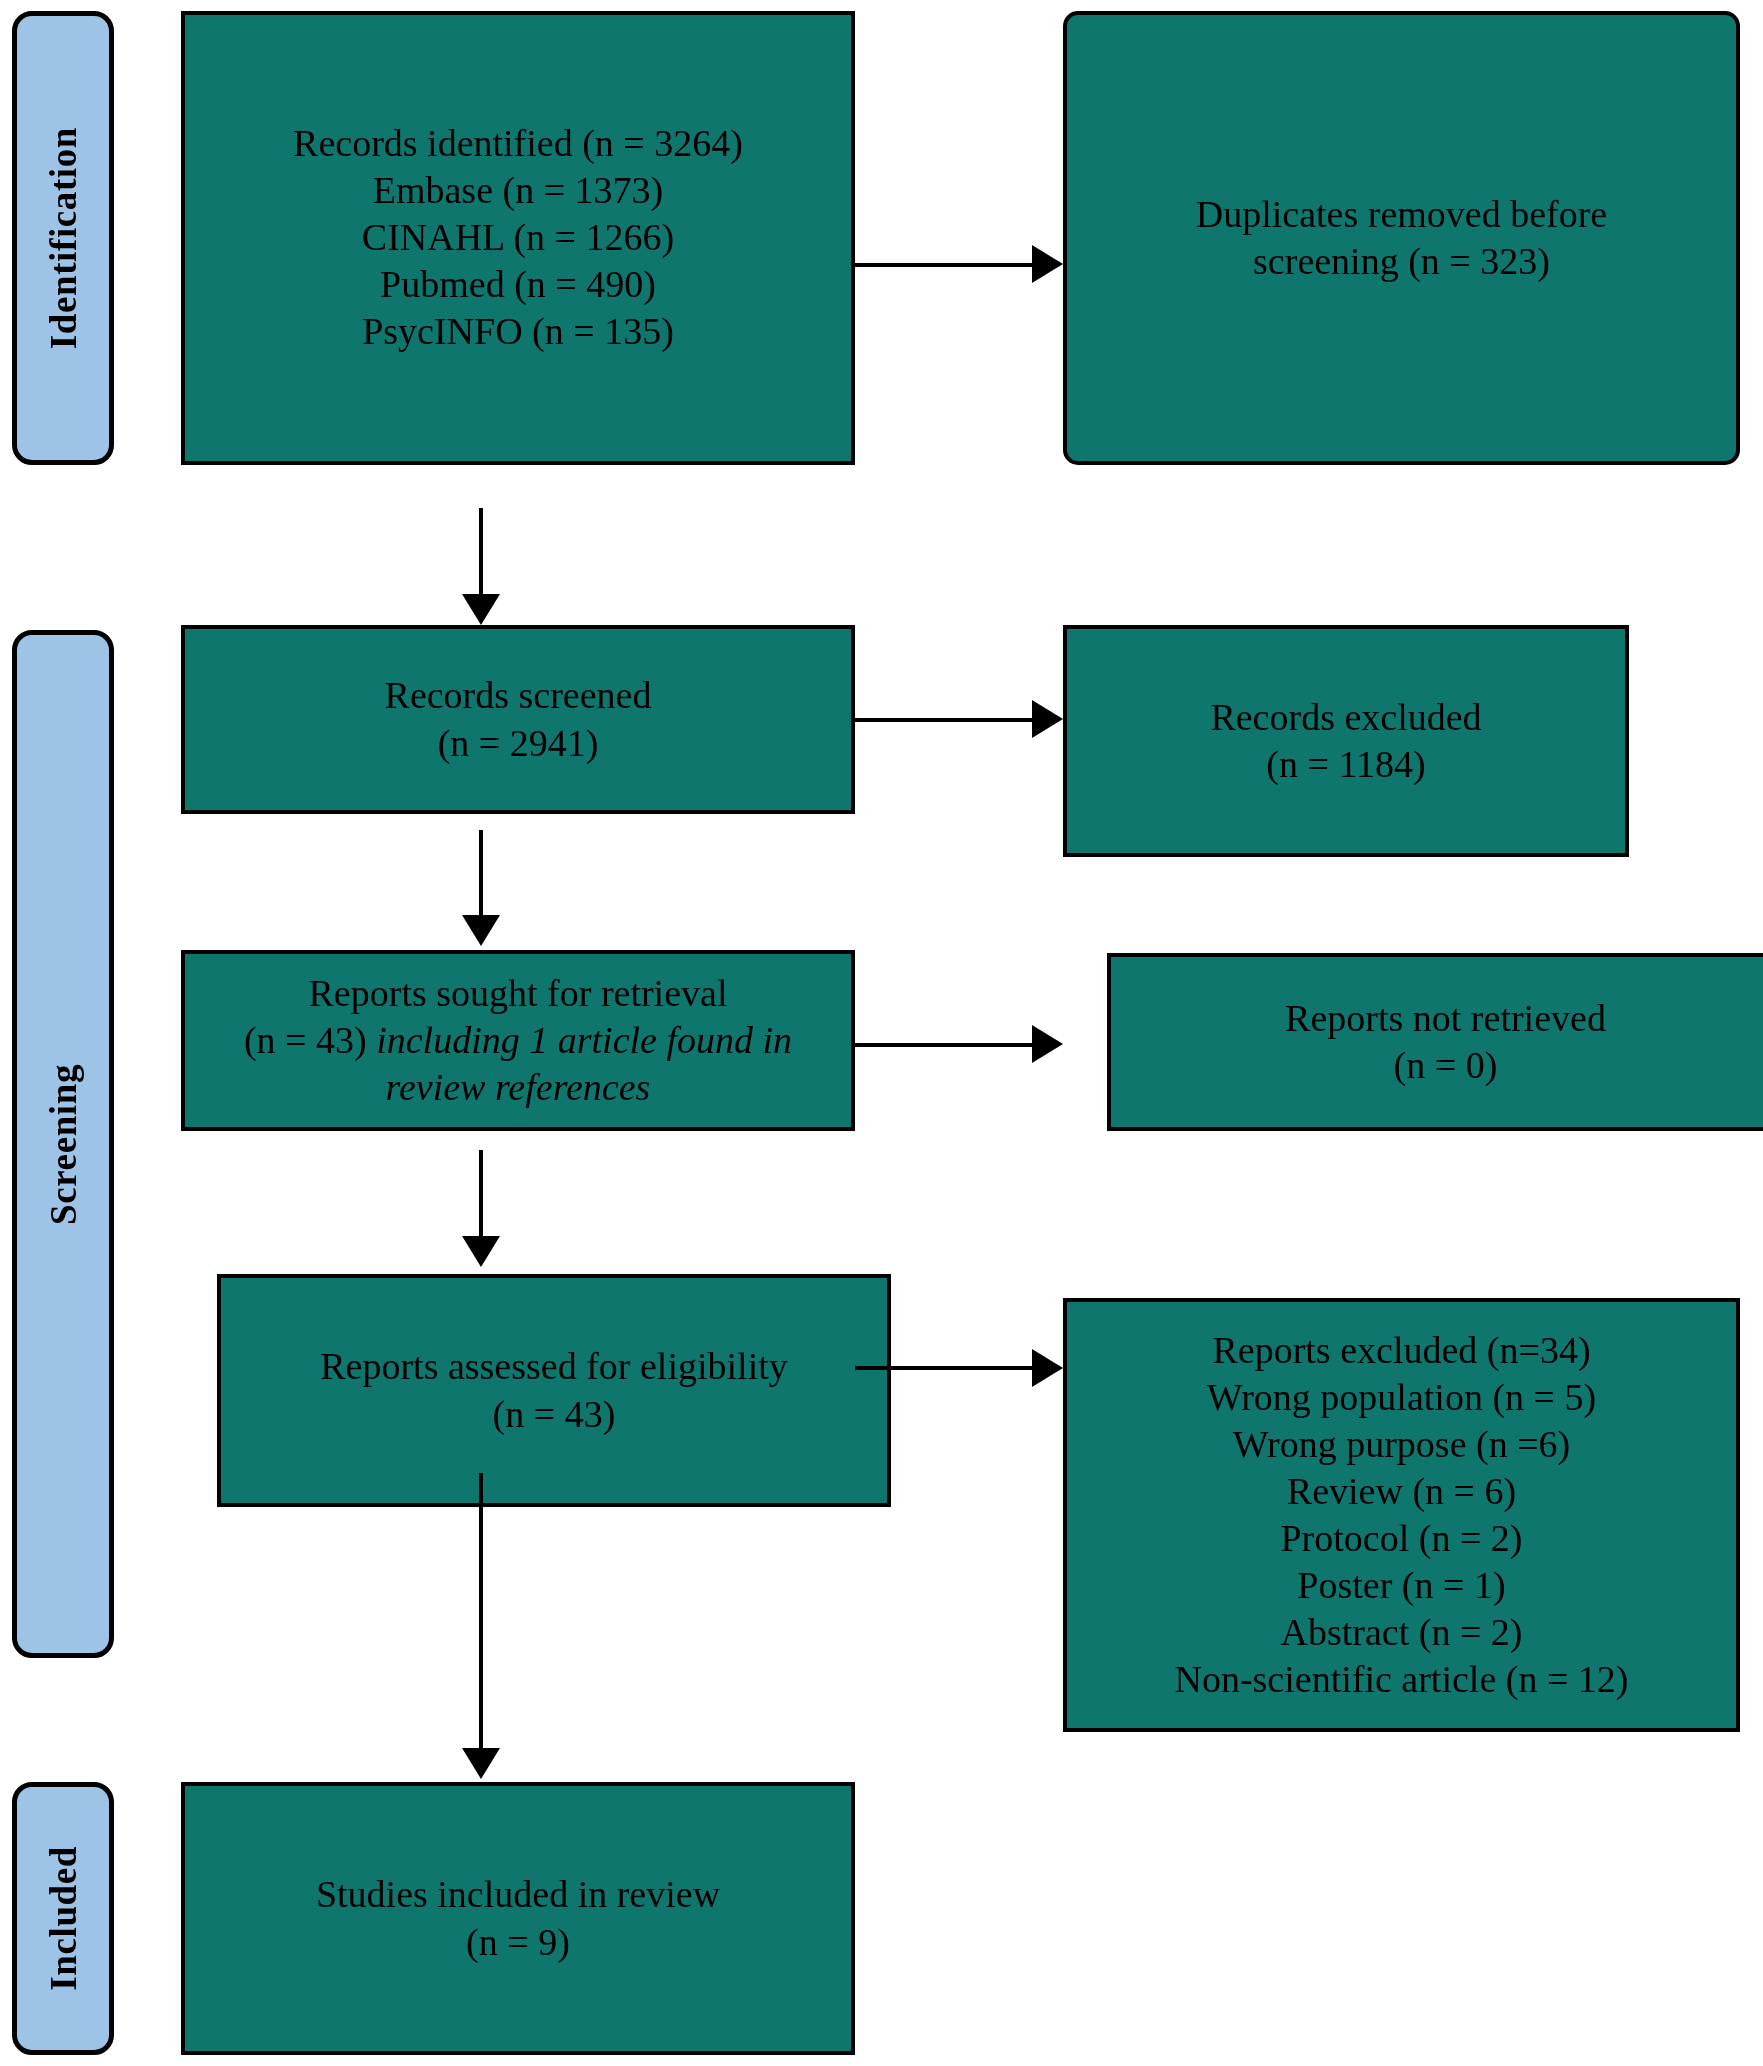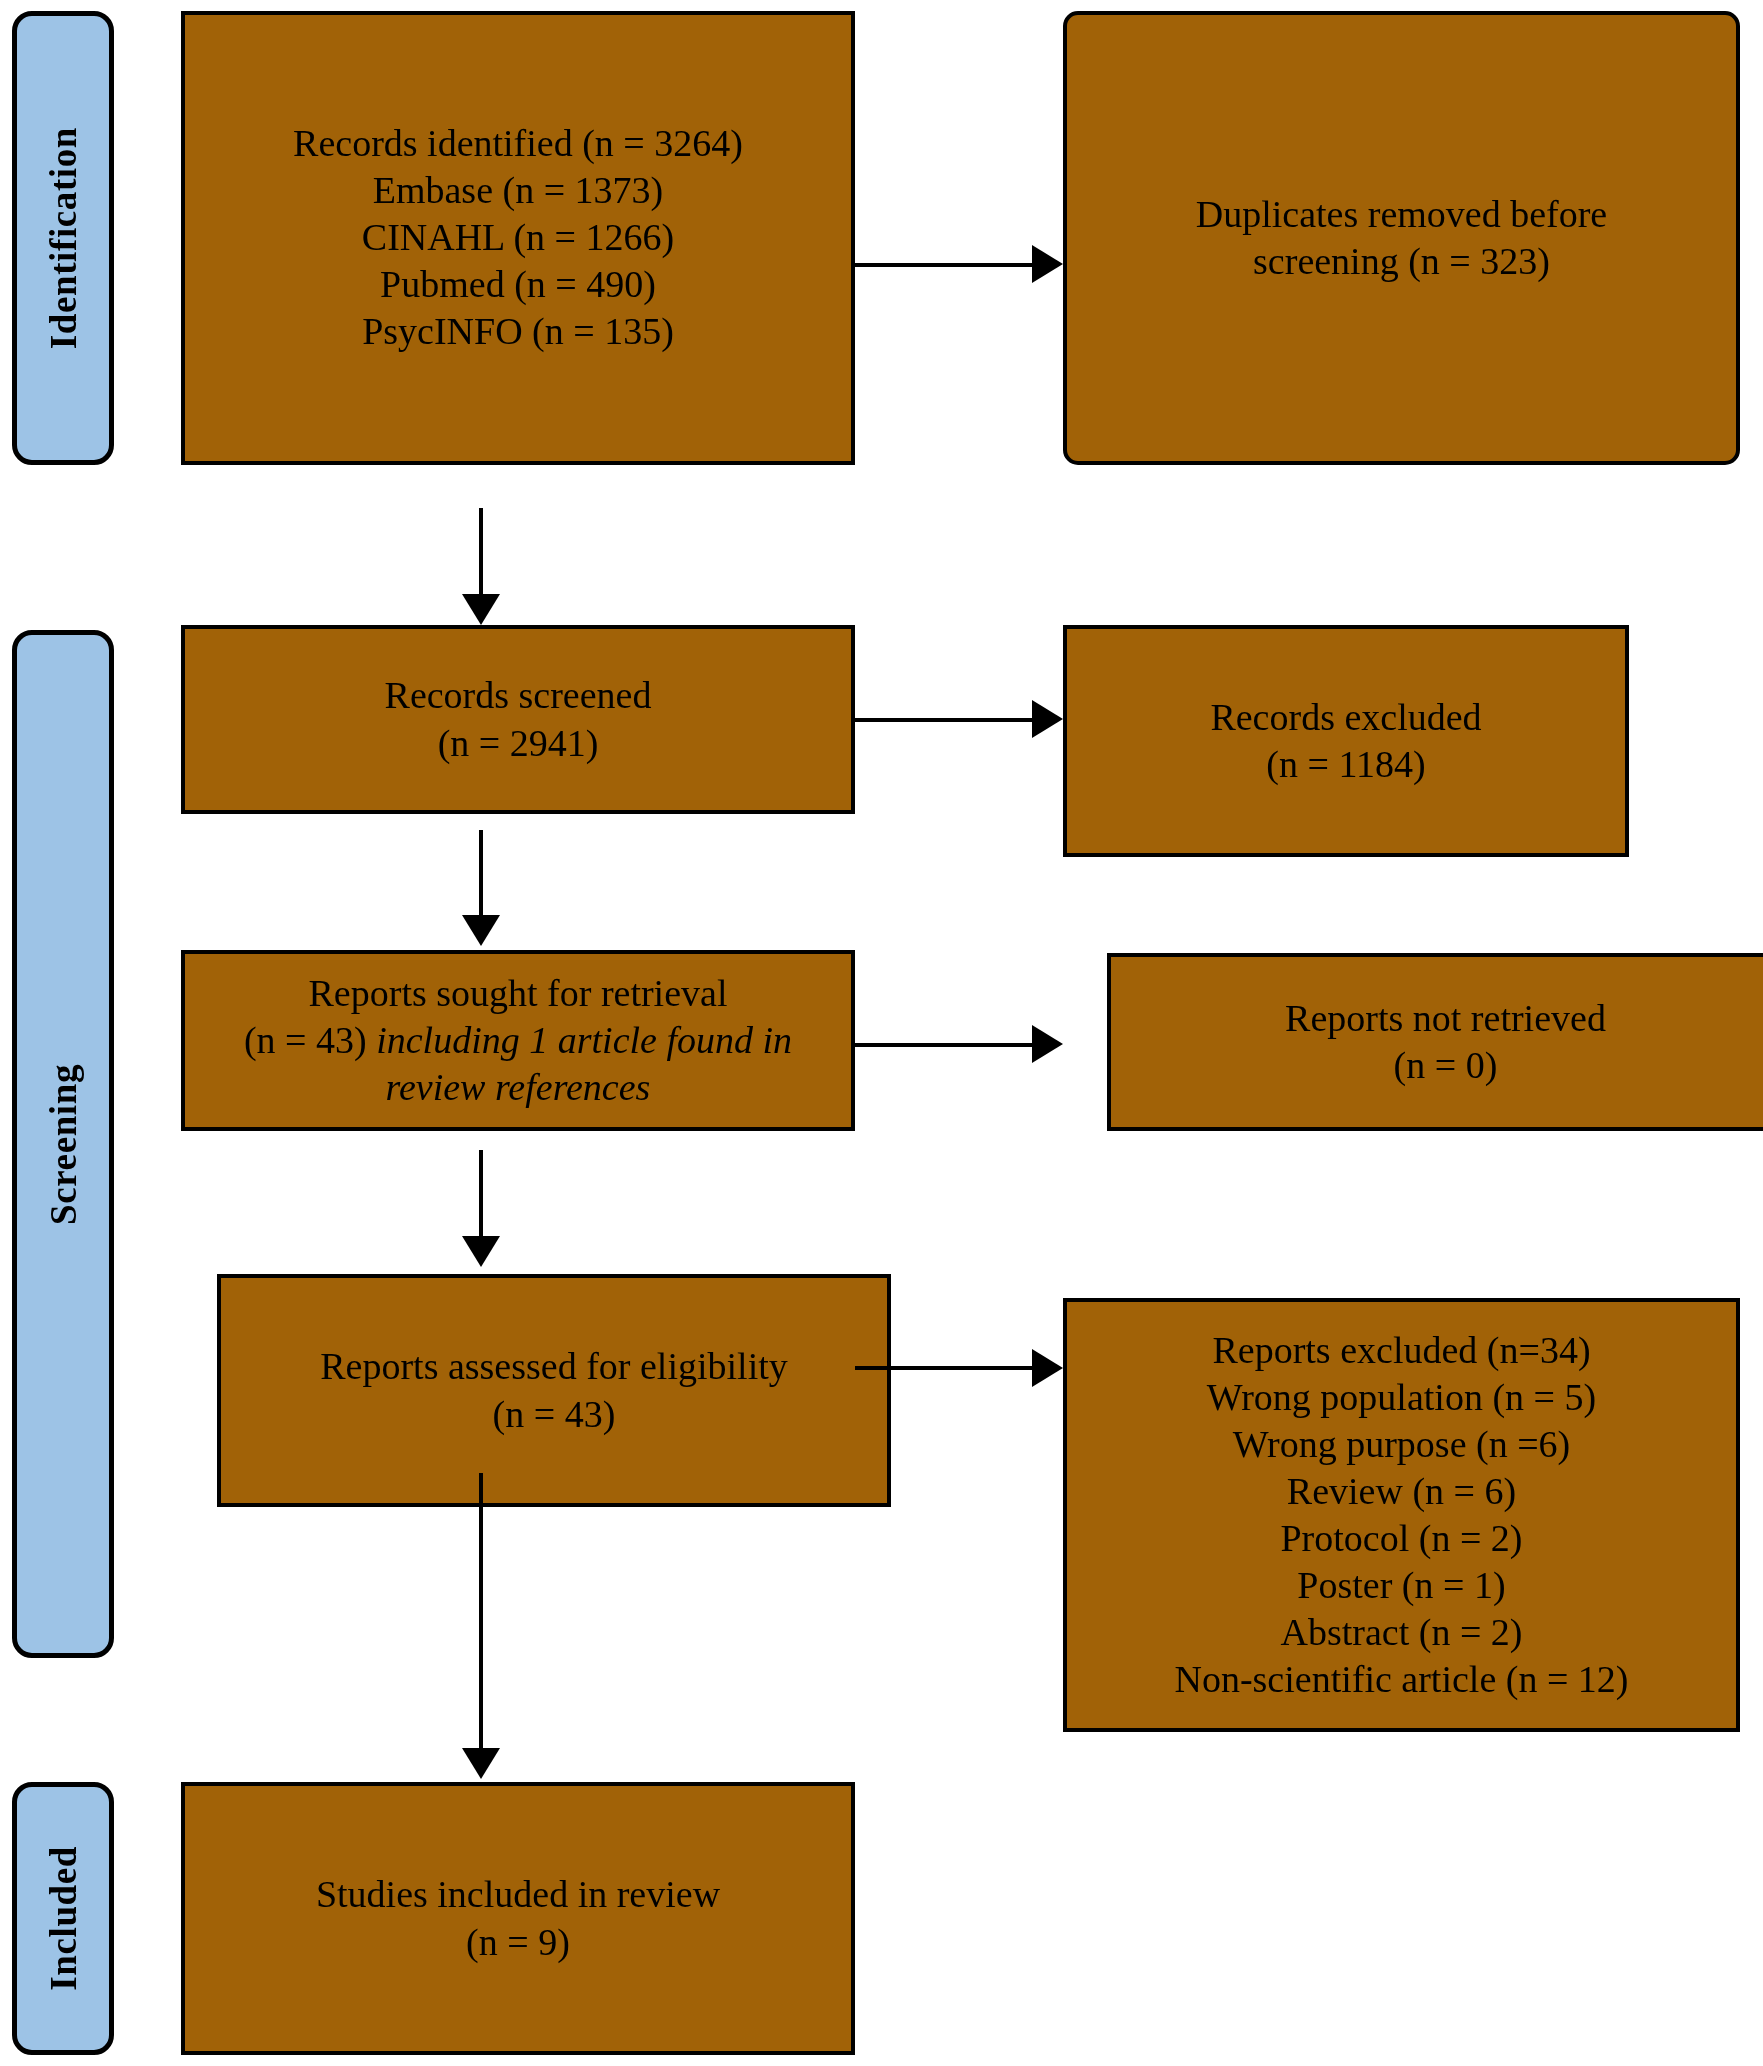--- a/index.html
+++ b/index.html
@@ -35,21 +35,21 @@
     font-size: 37px;
     letter-spacing: 0.6px;
     color: #000000;
     white-space: nowrap;
     line-height: 1;
   }
 
   
   .flow-box {
     position: absolute;
-    background: #a16207;
+    background: #0f766e;
     border: 4.2px solid #000000;
     box-sizing: border-box;
     display: flex;
     align-items: center;
     justify-content: center;
     text-align: center;
     padding: 6px 13px;
   }
   .flow-box .box-text {
     font-family: "Liberation Serif", "DejaVu Serif", serif;

